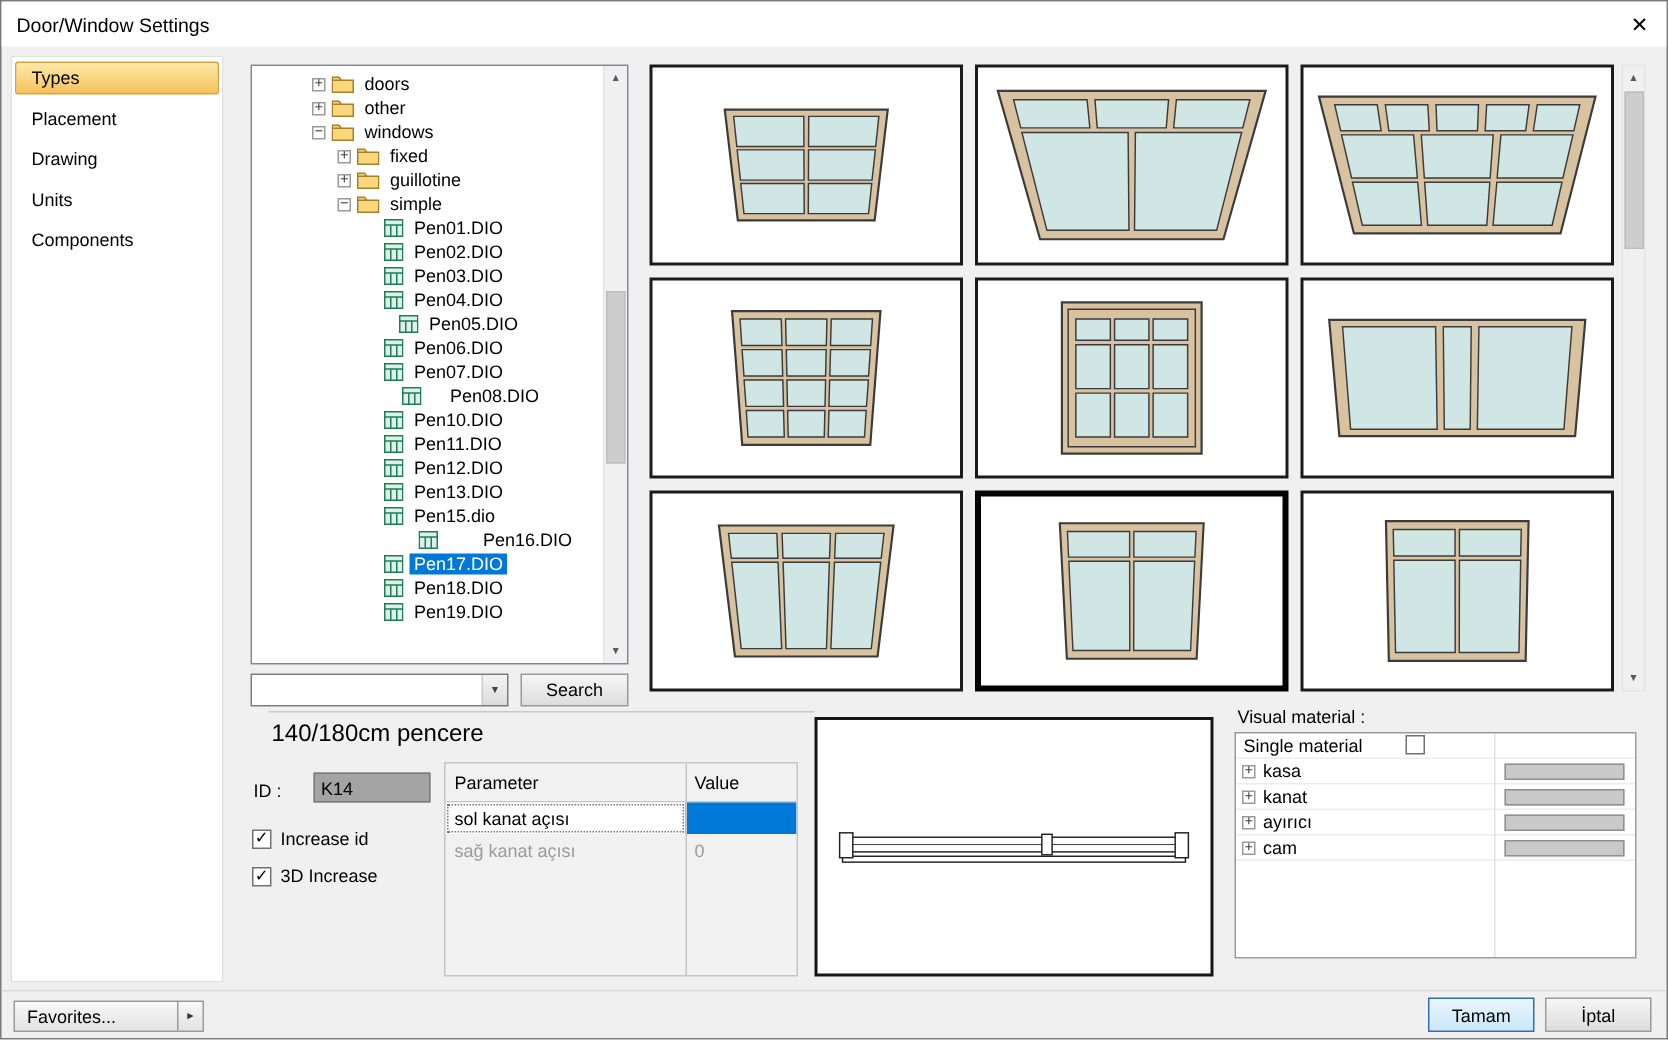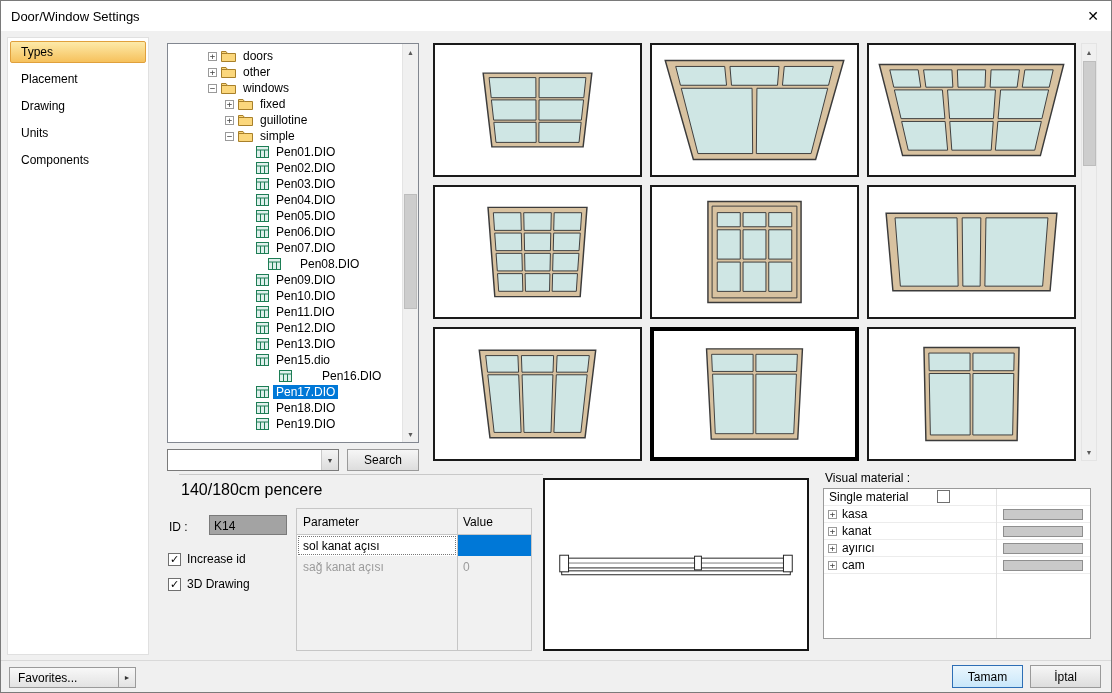--- a/index.html
+++ b/index.html
@@ -219,21 +219,21 @@
         <div class="tree-row" style="padding-left: 74px;">
           <span class="expand-spacer"></span>
           <svg class="tree-icon" width="13" height="12" viewBox="0 0 13 12">
             <rect x="0.5" y="0.5" width="12" height="11" fill="#dff0ec" stroke="#1d7d55"></rect>
             <line x1="0.5" y1="4" x2="12.5" y2="4" stroke="#1d7d55"></line>
             <line x1="4.5" y1="4" x2="4.5" y2="11.5" stroke="#1d7d55"></line>
             <line x1="8.5" y1="4" x2="8.5" y2="11.5" stroke="#1d7d55"></line>
           </svg>
           <span class="tree-label">Pen04.DIO</span>
         </div>
-        <div class="tree-row" style="padding-left: 74px;">
+        <div class="tree-row" style="padding-left: 74px; margin-left: 10px;">
           <span class="expand-spacer"></span>
           <svg class="tree-icon" width="13" height="12" viewBox="0 0 13 12">
             <rect x="0.5" y="0.5" width="12" height="11" fill="#dff0ec" stroke="#1d7d55"></rect>
             <line x1="0.5" y1="4" x2="12.5" y2="4" stroke="#1d7d55"></line>
             <line x1="4.5" y1="4" x2="4.5" y2="11.5" stroke="#1d7d55"></line>
             <line x1="8.5" y1="4" x2="8.5" y2="11.5" stroke="#1d7d55"></line>
           </svg>
           <span class="tree-label">Pen05.DIO</span>
         </div>
         <div class="tree-row" style="padding-left: 74px;">
@@ -258,30 +258,20 @@
         </div>
         <div class="tree-row" style="padding-left: 74px; gap: 12px;">
           <span class="expand-spacer"></span>
           <svg class="tree-icon" width="13" height="12" viewBox="0 0 13 12">
             <rect x="0.5" y="0.5" width="12" height="11" fill="#dff0ec" stroke="#1d7d55"></rect>
             <line x1="0.5" y1="4" x2="12.5" y2="4" stroke="#1d7d55"></line>
             <line x1="4.5" y1="4" x2="4.5" y2="11.5" stroke="#1d7d55"></line>
             <line x1="8.5" y1="4" x2="8.5" y2="11.5" stroke="#1d7d55"></line>
           </svg>
           <span class="tree-label">Pen08.DIO</span>
-        </div>
-        <div class="tree-row" style="padding-left: 74px;">
-          <span class="expand-spacer"></span>
-          <svg class="tree-icon" width="13" height="12" viewBox="0 0 13 12">
-            <rect x="0.5" y="0.5" width="12" height="11" fill="#dff0ec" stroke="#1d7d55"></rect>
-            <line x1="0.5" y1="4" x2="12.5" y2="4" stroke="#1d7d55"></line>
-            <line x1="4.5" y1="4" x2="4.5" y2="11.5" stroke="#1d7d55"></line>
-            <line x1="8.5" y1="4" x2="8.5" y2="11.5" stroke="#1d7d55"></line>
-          </svg>
-          <span class="tree-label">Pen09.DIO</span>
         </div>
         <div class="tree-row" style="padding-left: 74px;">
           <span class="expand-spacer"></span>
           <svg class="tree-icon" width="13" height="12" viewBox="0 0 13 12">
             <rect x="0.5" y="0.5" width="12" height="11" fill="#dff0ec" stroke="#1d7d55"></rect>
             <line x1="0.5" y1="4" x2="12.5" y2="4" stroke="#1d7d55"></line>
             <line x1="4.5" y1="4" x2="4.5" y2="11.5" stroke="#1d7d55"></line>
             <line x1="8.5" y1="4" x2="8.5" y2="11.5" stroke="#1d7d55"></line>
           </svg>
           <span class="tree-label">Pen10.DIO</span>
@@ -386,21 +376,21 @@
 
   <span class="id-label">ID :</span>
   <div class="id-field">K14</div>
 
   <div class="check-row" style="top:551px;">
     <span class="cb">✓</span>
     <span>Increase id</span>
   </div>
   <div class="check-row" style="top:576px;">
     <span class="cb">✓</span>
-    <span>3D Drawing</span>
+    <span>3D Increase</span>
   </div>
 
   <div class="param-table">
     <div class="param-header">
       <span class="ph-cell ph-param">Parameter</span>
       <span class="ph-cell">Value</span>
     </div>
     <div id="param-rows">
         <div class="param-row selected">
           <span class="pr-name">sol kanat açısı</span>

